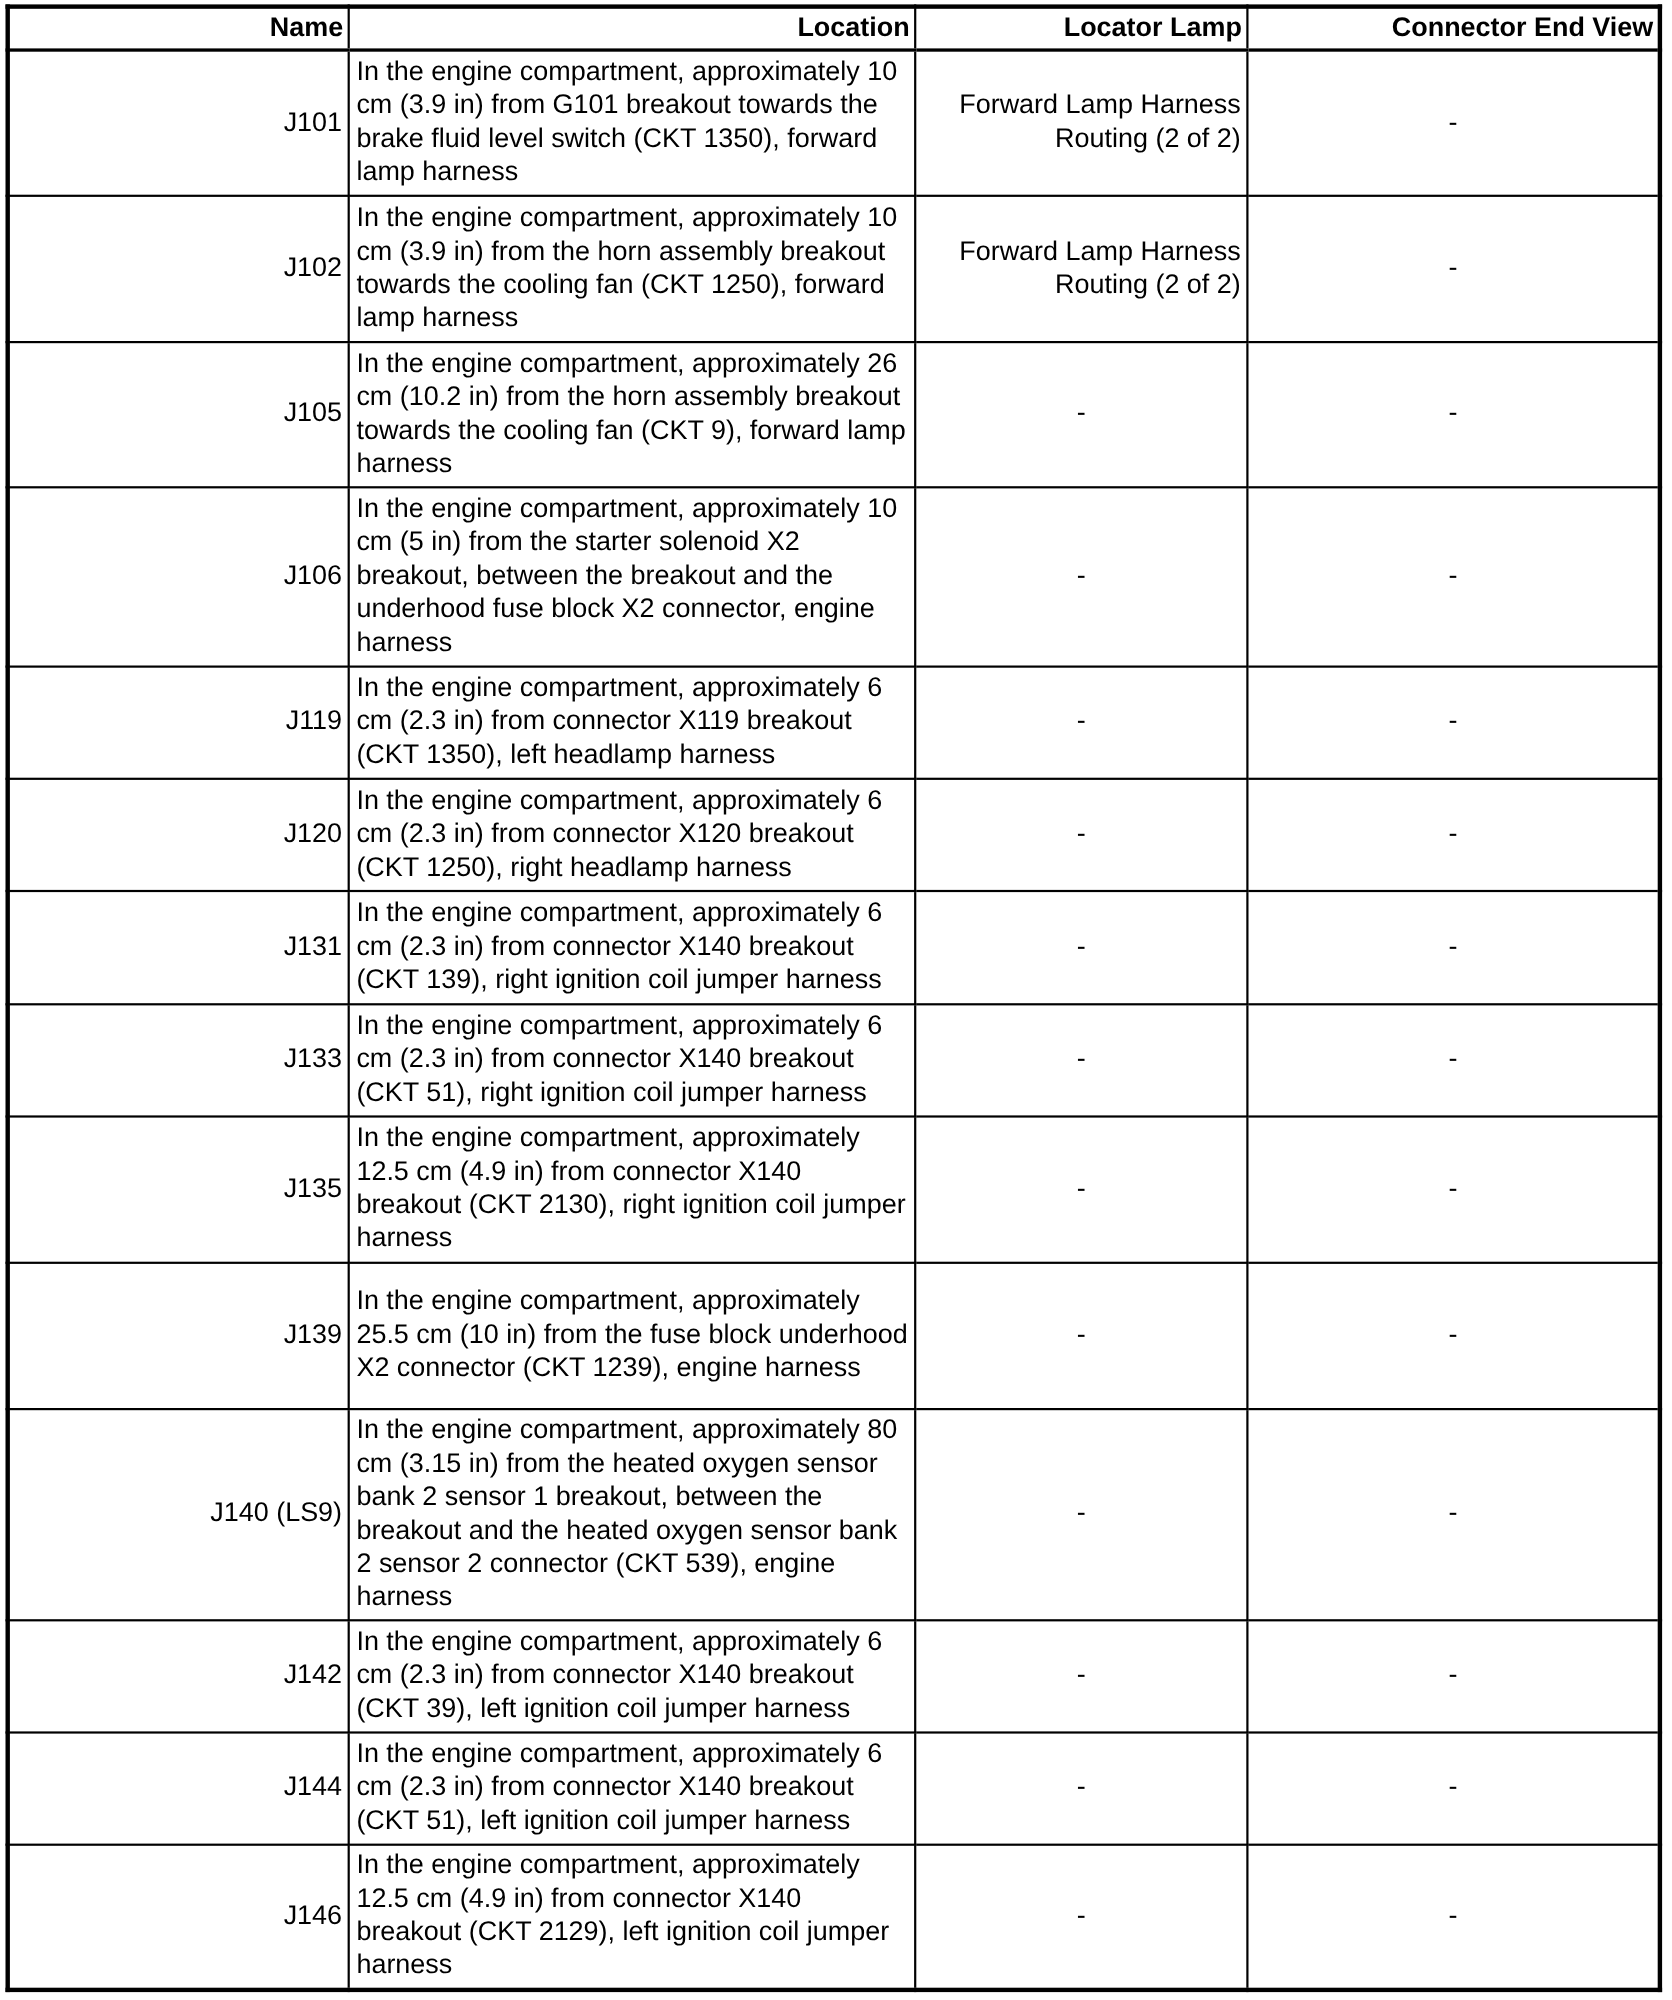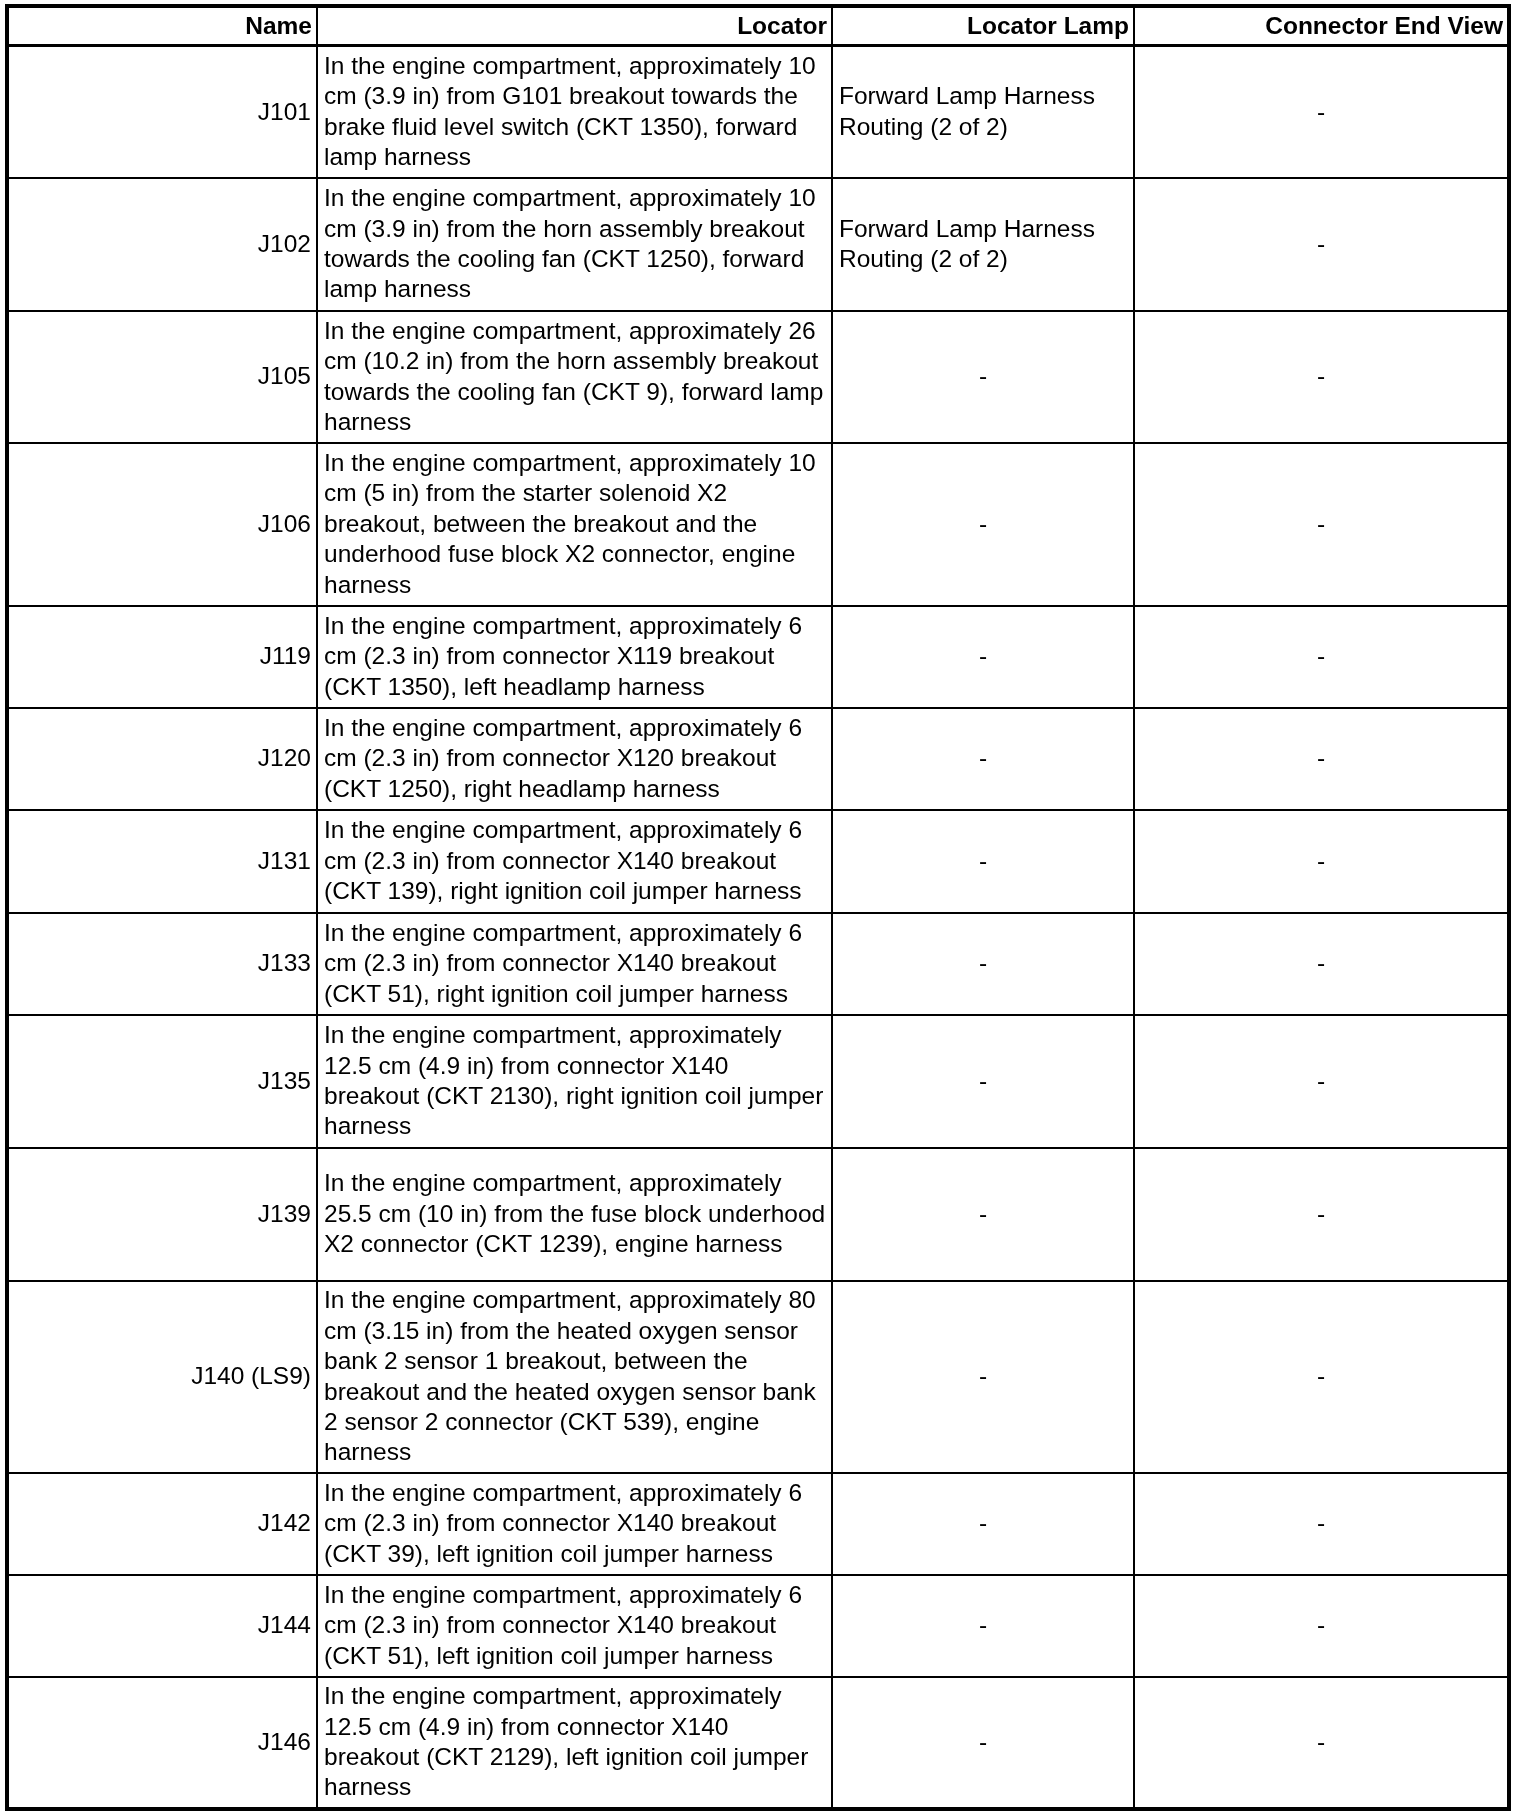--- a/index.html
+++ b/index.html
@@ -30,37 +30,37 @@
   }
   .tbl thead th {
     font-weight: bold;
     text-align: right;
     height: 36px;
     border-bottom: 3px solid #000;
     padding: 0 4px;
   }
   .tbl td.name { text-align: right; padding-left: 4px; }
   .tbl td.loc { text-align: left; padding-left: 6px; padding-right: 4px; margin-top: 25px; }
-  .tbl td.locv { text-align: left; padding-left: 6px; }
+  .tbl td.locv { text-align: right; padding-left: 6px; }
   .tbl td.dash { text-align: center; }
 </style>
 </head>
 <body>
 
 <table class="tbl">
   <colgroup>
     <col class="c-name">
       <col class="c-loc">
       <col class="c-locv">
       <col class="c-cev">
   </colgroup>
   <thead>
     <tr>
       <th>Name</th>
-      <th>Locator</th>
+      <th>Location</th>
       <th>Locator Lamp</th>
       <th>Connector End View</th>
     </tr>
   </thead>
   <tbody>
     <tr style="height:132px">
       <td class="name">J101</td>
       <td class="loc">In the engine compartment, approximately 10 cm (3.9 in) from G101 breakout towards the brake fluid level switch (CKT 1350), forward lamp harness</td>
       <td class="locv">Forward Lamp Harness Routing (2 of 2)</td>
       <td class="dash">-</td>

